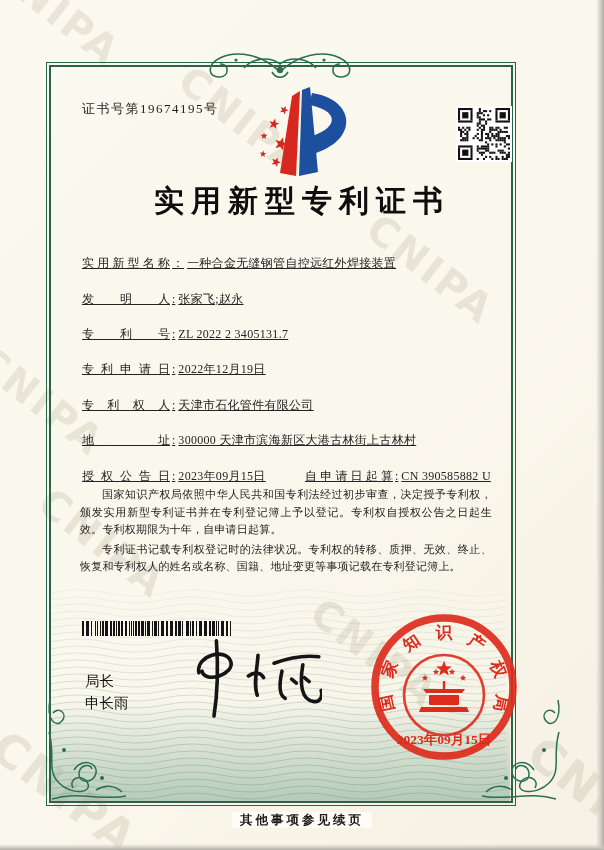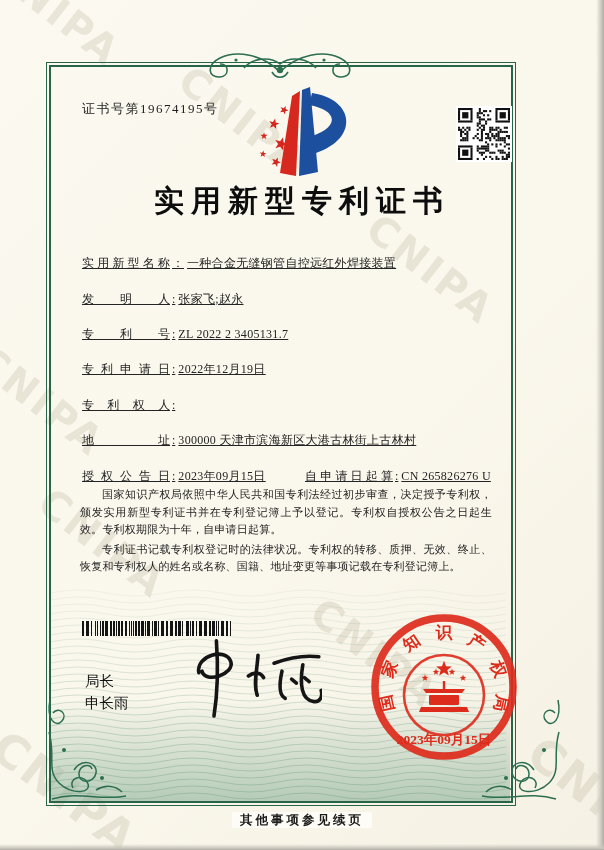--- a/index.html
+++ b/index.html
@@ -351,36 +351,37 @@
       <span class="fvalue">ZL 2022 2 3405131.7</span>
     </div>
     <div class="frow">
       <span class="flabel">专利申请日</span>
         <span class="fcolon">:</span>
       <span class="fvalue">2022年12月19日</span>
     </div>
     <div class="frow">
       <span class="flabel">专利权人</span>
         <span class="fcolon">:</span>
+      <span class="fvalue">天津市石化管件有限公司</span>
     </div>
     <div class="frow">
       <span class="flabel">地址</span>
         <span class="fcolon">:</span>
       <span class="fvalue">300000 天津市滨海新区大港古林街上古林村</span>
     </div>
     <div class="frow">
       <span class="fgroup first">
         <span class="flabel">授权公告日</span>
           <span class="fcolon">:</span>
         <span class="fvalue">2023年09月15日</span>
       </span>
       <span class="fgroup">
         <span class="flabel">自申请日起算</span>
           <span class="fcolon">:</span>
-        <span class="fvalue">CN 265826276 U</span>
+        <span class="fvalue">CN 390585882 U</span>
       </span>
     </div>
   </div>
 
   <div class="paras">
     <p>国家知识产权局依照中华人民共和国专利法经过初步审查，决定授予专利权，颁发实用新型专利证书并在专利登记簿上予以登记。专利权自授权公告之日起生效。专利权期限为十年，自申请日起算。</p>
     <p>专利证书记载专利权登记时的法律状况。专利权的转移、质押、无效、终止、恢复和专利权人的姓名或名称、国籍、地址变更等事项记载在专利登记簿上。</p>
   </div>
 
   <div class="barcode" id="barcode">

